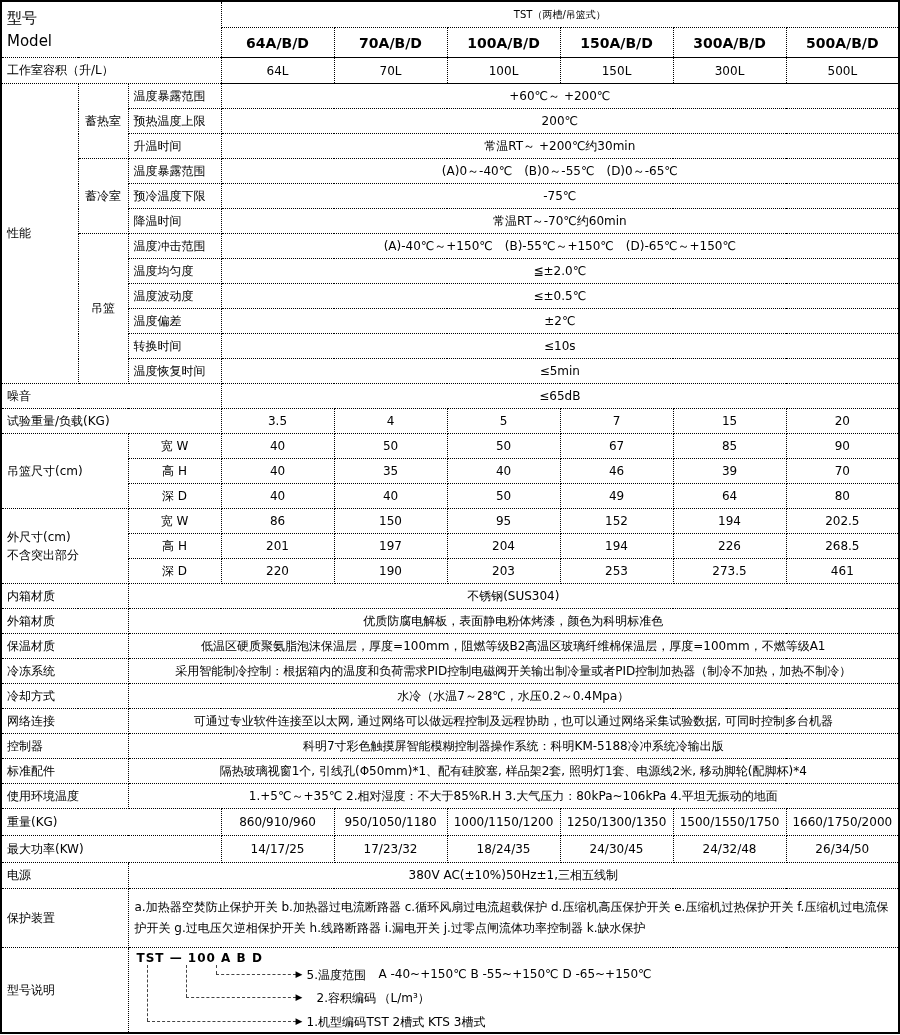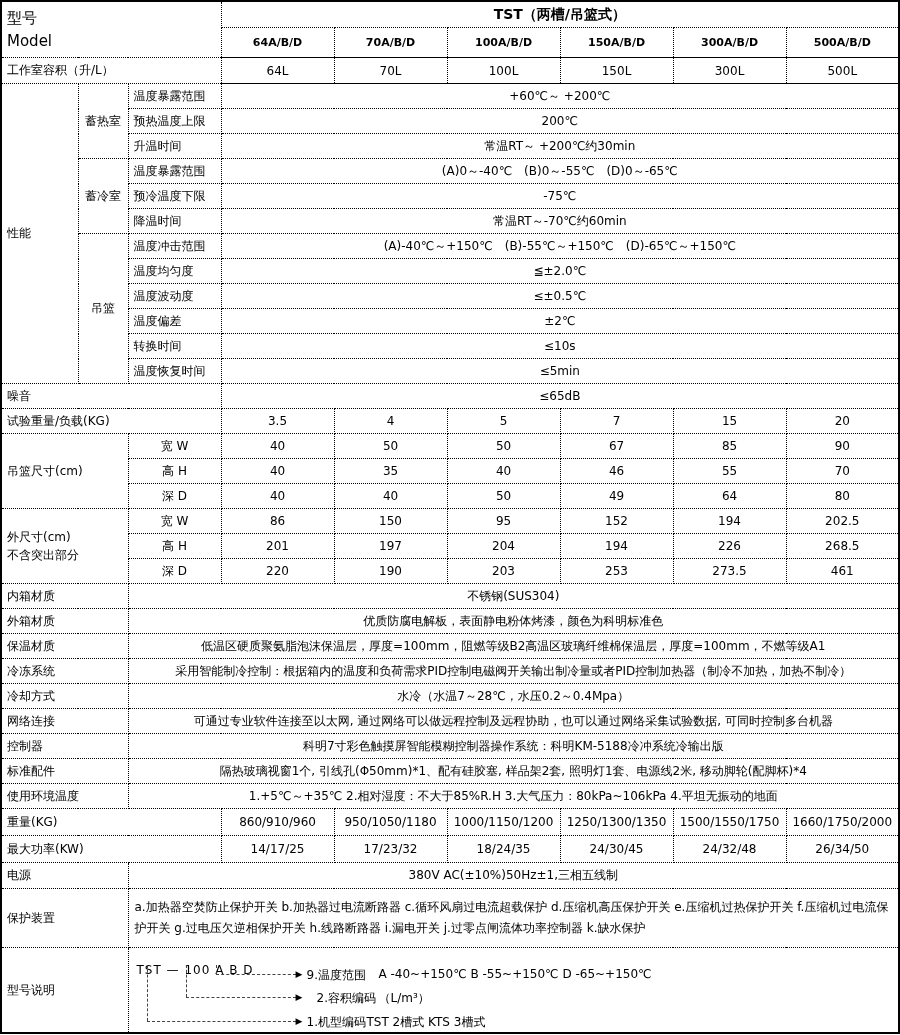--- a/index.html
+++ b/index.html
@@ -5,34 +5,34 @@
   html,body{margin:0;padding:0;background:#fff;}
   body{width:900px;font-family:"DejaVu Sans",sans-serif;color:#000;}
   table{border-collapse:collapse;table-layout:fixed;width:898px;border:2px solid #000;}
   td{border:1px dotted #000;font-size:12px;padding:0 3px;text-align:center;vertical-align:middle;overflow:hidden;}
   td.lbl{text-align:left;padding-left:5px;}
   td.val{white-space:nowrap;}
   tr.h25 td{height:24px;}
   tr.h26 td{height:25px;}
   tr.h27 td{height:26px;}
   tr.h30 td{height:29px;}
-  .series-cell{font-weight:bold;font-size:14px;}
-  .model-cell{font-weight:bold;font-size:11px;border-bottom:1px solid #000;}
+  .series-cell{font-weight:normal;font-size:10px;}
+  .model-cell{font-weight:bold;font-size:14px;border-bottom:1px solid #000;}
   .vol-cell{border-bottom:1px solid #000;}
   .two-line span{display:block;line-height:1.5;}
   .title-cell{font-size:15px;}
   .prot-val{text-align:left;white-space:normal;line-height:21px;padding:2px 6px;margin-left:8px;}
   .prot-row td{height:54px;}
   .diag-row td{height:84px;}
   .diag-cell{position:relative;padding:0;}
   .diag-abs{position:absolute;white-space:nowrap;font-size:12px;}
   .dash-v{position:absolute;width:0;border-left:1px dashed #444;}
   .dash-h{position:absolute;height:0;border-top:1px dashed #444;}
   .arrow{position:absolute;font-size:9px;line-height:9px;}
-  .code-text{font-weight:normal;letter-spacing:1px;margin-top:12px;}
+  .code-text{font-weight:bold;letter-spacing:1px;}
 </style>
 </head>
 <body>
 
 <table>
   <colgroup>
     <col style="width:77px">
       <col style="width:50px">
       <col style="width:93px">
     <col style="width:113px">
@@ -149,21 +149,21 @@
     <td>67</td>
     <td>85</td>
     <td>90</td>
   </tr>
   <tr class="h25">
     <td>高 H</td>
     <td>40</td>
     <td>35</td>
     <td>40</td>
     <td>46</td>
-    <td>55</td>
+    <td>39</td>
     <td>70</td>
   </tr>
   <tr class="h25">
     <td>深 D</td>
     <td>40</td>
     <td>40</td>
     <td>50</td>
     <td>49</td>
     <td>64</td>
     <td>80</td>
@@ -276,21 +276,21 @@
       <div class="dash-v" style="left:18px;top:17px;height:56px;"></div>
       <div class="dash-v" style="left:57px;top:17px;height:32px;"></div>
       <div class="dash-v" style="left:87px;top:17px;height:9px;"></div>
       <div class="dash-h" style="left:87px;top:26px;width:80px;"></div>
       <div class="dash-h" style="left:57px;top:49px;width:110px;"></div>
       <div class="dash-h" style="left:18px;top:73px;width:149px;"></div>
       <span class="arrow" style="left:167px;top:22px;">▶</span>
       <span class="arrow" style="left:167px;top:45px;">▶</span>
       <span class="arrow" style="left:167px;top:69px;">▶</span>
 
-      <span class="diag-abs" style="left:178px;top:19px;">9.温度范围</span>
+      <span class="diag-abs" style="left:178px;top:19px;">5.温度范围</span>
       <span class="diag-abs" style="left:250px;top:19px;">A -40~+150℃  B -55~+150℃  D -65~+150℃</span>
       <span class="diag-abs" style="left:188px;top:42px;">2.容积编码</span>
       <span class="diag-abs" style="left:250px;top:42px;">（L/m³）</span>
       <span class="diag-abs" style="left:178px;top:66px;">1.机型编码</span>
       <span class="diag-abs" style="left:238px;top:66px;">TST 2槽式  KTS 3槽式</span>
     </td>
   </tr>
 </tbody>
   </table>
 

